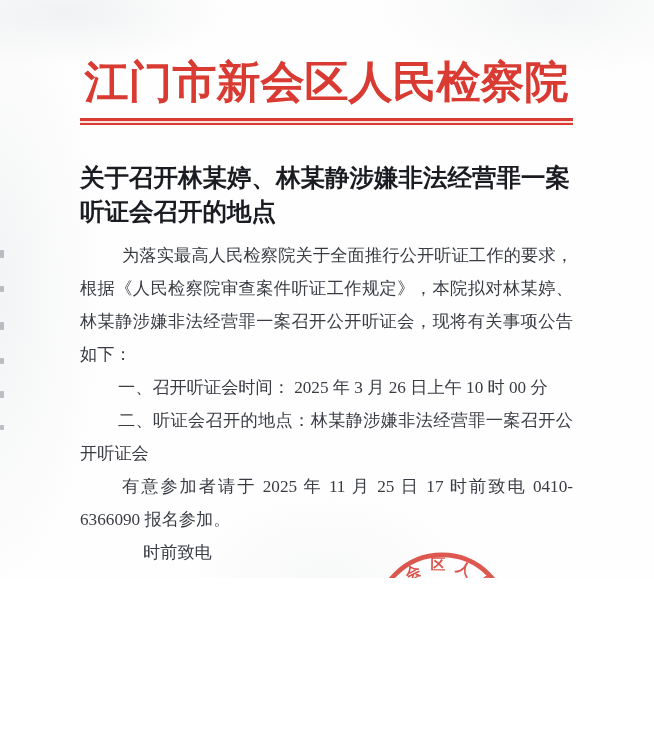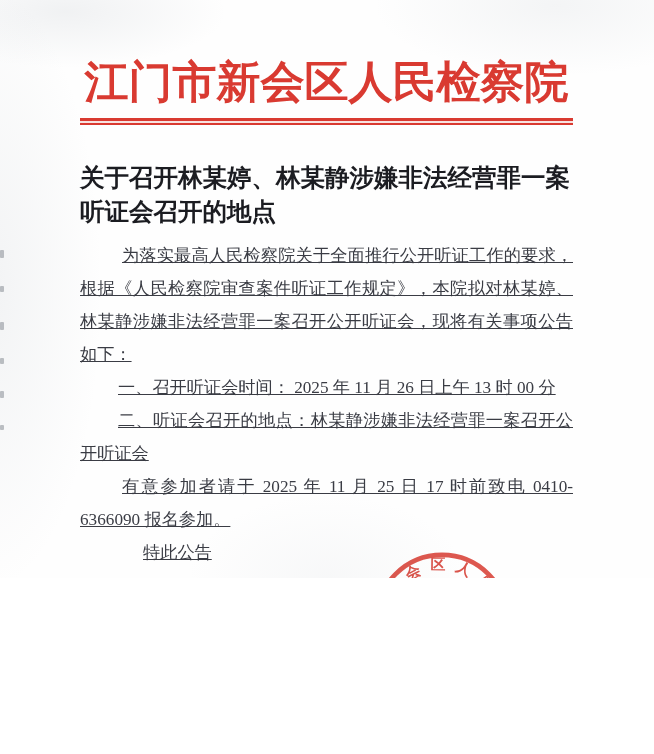--- a/index.html
+++ b/index.html
@@ -45,21 +45,20 @@
     font-weight: bold;
     line-height: 34px;
     text-align: left;
     color: #1b1c21;
   }
   .body-text {
     margin-top: 10px;
     font-size: 17.2px;
     line-height: 33px;
     text-align: justify;
-    text-decoration: underline;
   }
   .body-text p { margin: 0; }
   .indent          { text-indent: 42px; }
   .indent-item     { text-indent: 38px; }
   .indent-closing  { text-indent: 63px; text-align: left; }
 
   .sign {
     margin-top: 36px;
     font-size: 17.6px;
     line-height: 33px;
@@ -93,24 +92,24 @@
 
     <div class="rule"></div>
 
     <div class="doc-title">
       <div>关于召开林某婷、林某静涉嫌非法经营罪一案</div>
       <div>听证会召开的地点</div>
     </div>
 
     <div class="body-text">
       <p class="indent">为落实最高人民检察院关于全面推行公开听证工作的要求，根据《人民检察院审查案件听证工作规定》，本院拟对林某婷、林某静涉嫌非法经营罪一案召开公开听证会，现将有关事项公告如下：</p>
-      <p class="indent-item">一、召开听证会时间：  2025 年 11 月 26 日上午 13 时 00 分</p>
+      <p class="indent-item">一、召开听证会时间：  2025 年 3 月 26 日上午 10 时 00 分</p>
       <p class="indent-item">二、听证会召开的地点：林某静涉嫌非法经营罪一案召开公开听证会</p>
       <p class="indent">有意参加者请于 2025 年 11 月 25 日 17 时前致电 0410-6366090 报名参加。</p>
-      <p class="indent-closing">特此公告</p>
+      <p class="indent-closing">时前致电</p>
     </div>
 
     <div class="sign">
       <div class="sign-org">江门市新会区人民检察院</div>
       <div class="sign-date">2025 年 11 月 21 日</div>
     </div>
   </div>
 
   <svg class="seal" viewBox="0 0 200 200">
     <defs>

